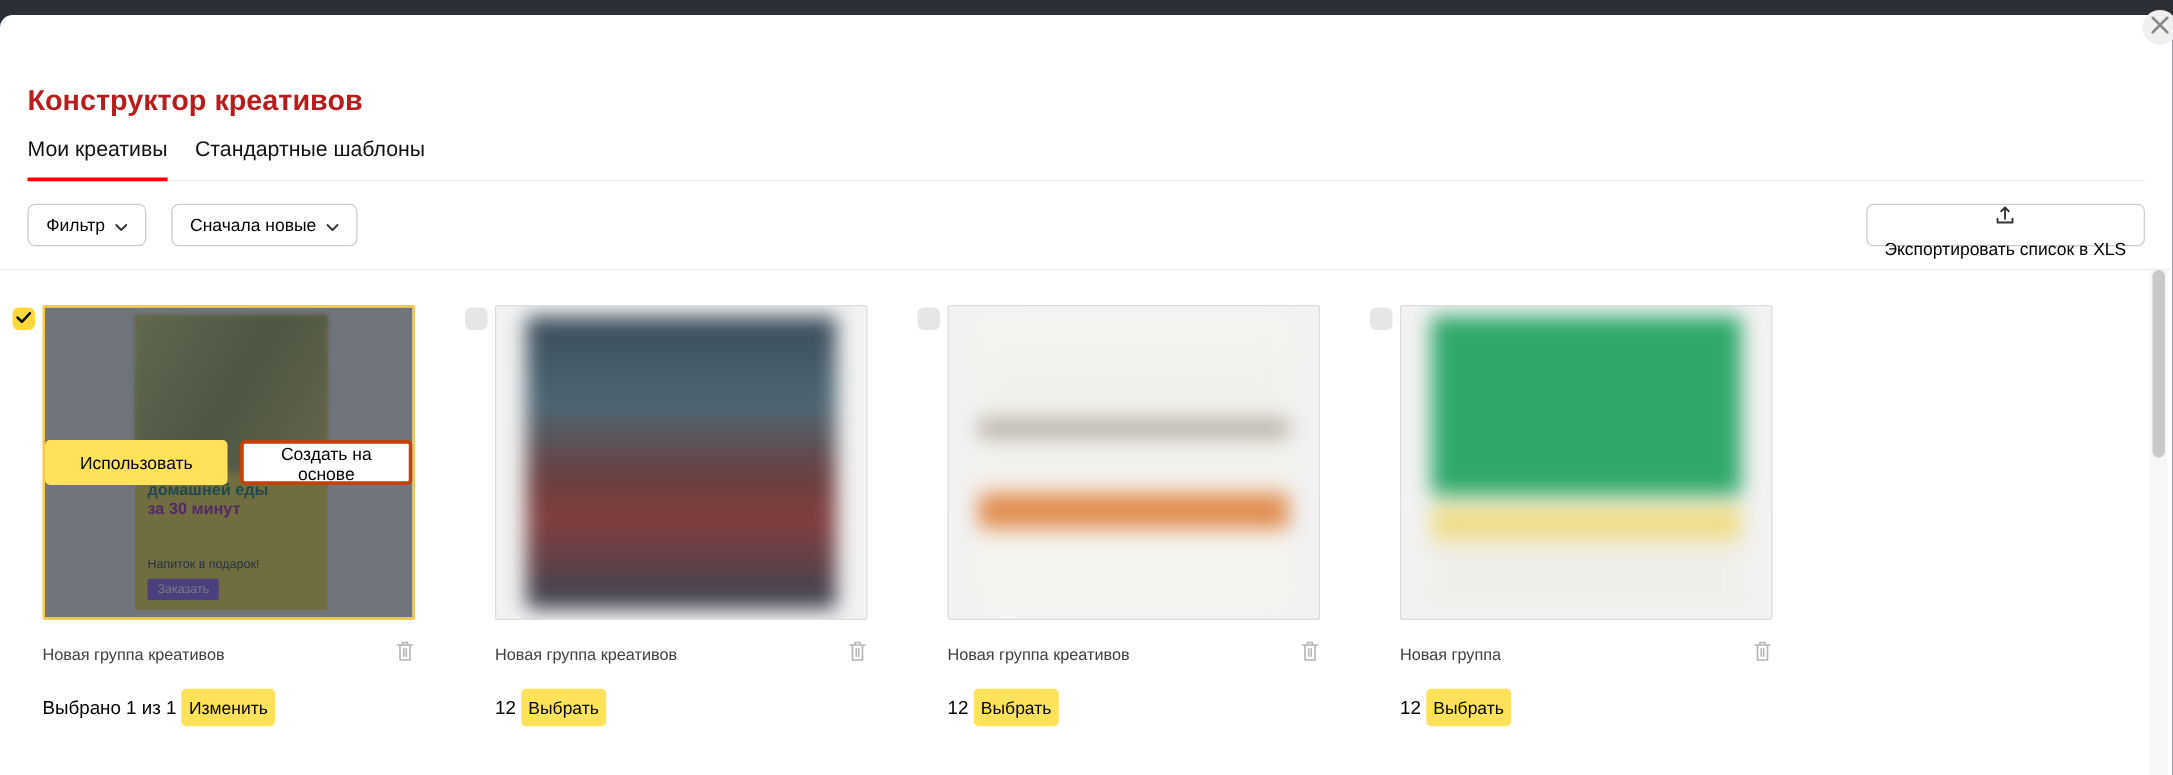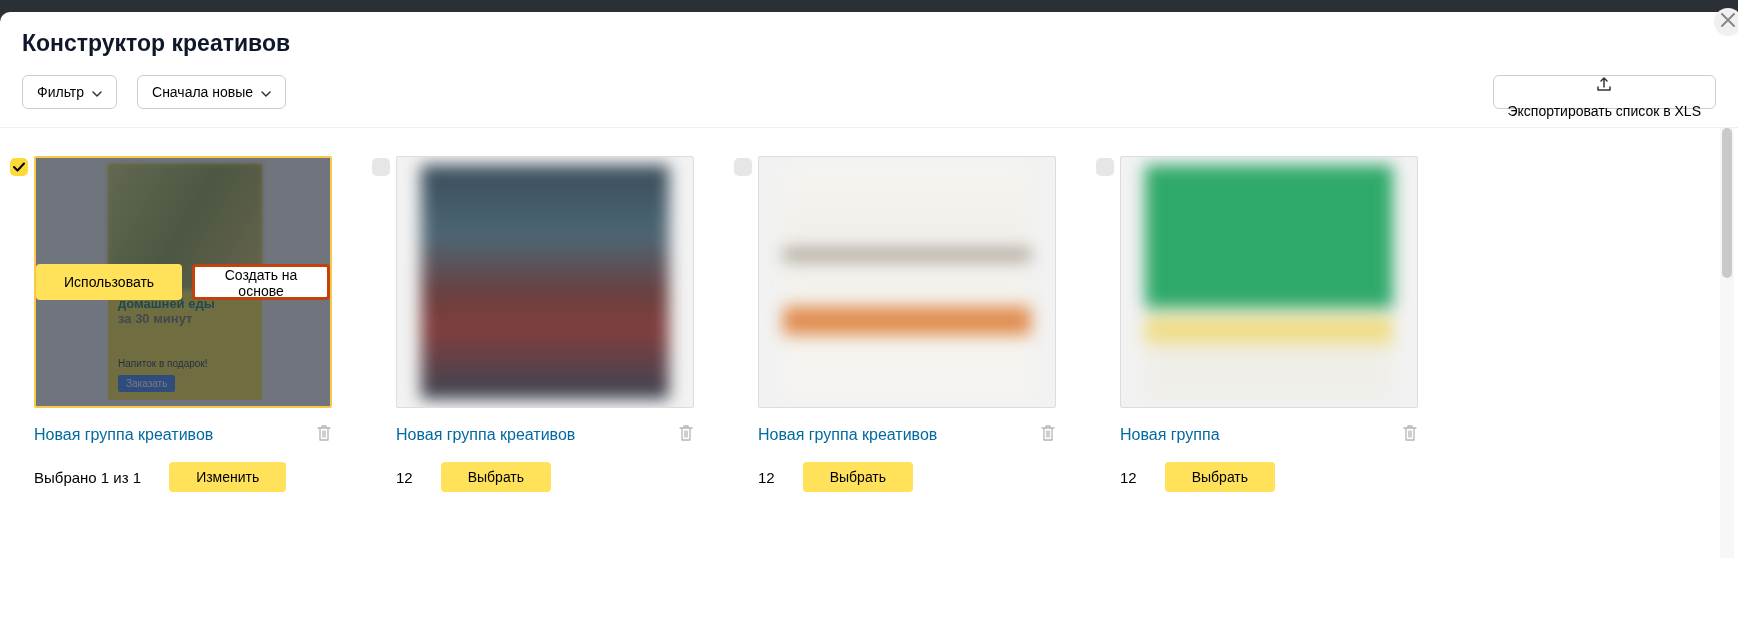--- a/index.html
+++ b/index.html
@@ -29,21 +29,22 @@
     color: #888;
   }
   .close-btn svg { width: 14px; height: 14px; }
 
   .modal-header {
     padding: 18px 22px 0 22px;
   }
   .modal-title {
     font-size: 23px;
     font-weight: 700;
-    color: #0f172a;
+    color: #b91c1c;
+    margin-top: 37px;
   }
 
   .tabs {
     display: flex;
     gap: 22px;
     margin-top: 16px;
     border-bottom: 1px solid #eee;
   }
   .tab {
     font-size: 17px;
@@ -149,50 +150,50 @@
   }
 
   
   .ad-mock {
     position:absolute; left:72px; top:6px; width:154px; bottom:6px;
     background:#f2e24c;
     display:flex; flex-direction:column;
   }
   .ad-mock .ph { flex:1; background:linear-gradient(120deg,#c9d27a,#8ea050,#d8c66c); filter:blur(2px);}
   .ad-mock .txt1 { font-size:13px; font-weight:700; color:#0f766e; padding:6px 10px 0; }
-  .ad-mock .txt2 { font-size:13px; font-weight:700; color:#737373; padding:0 10px 6px; }
+  .ad-mock .txt2 { font-size:13px; font-weight:700; color:#a21caf; padding:0 10px 6px; }
   .ad-mock .sub { font-size:10px; color:#1b2a4e; padding:2px 10px;margin-top:24px; }
-  .ad-mock .ord { display:inline-block; margin:4px 10px 8px; background:#3b82f6; color:#fff; font-size:10px; padding:3px 8px; border-radius:2px;}
+  .ad-mock .ord { display:inline-block; margin:4px 10px 8px; background:#8b5cf6; color:#fff; font-size:10px; padding:3px 8px; border-radius:2px;}
 
   
   .blur-thumb {
     position:absolute; left:24px; right:24px; top:8px; bottom:8px;
     filter: blur(8px);
     border-radius:2px;
   }
   .bt1 { background: linear-gradient(180deg,#3a4c5a 0%, #4c6674 30%, #6a3f3f 55%, #823e3e 70%, #3a4452 100%); }
   .bt2 { background: linear-gradient(180deg,#f5f4f0 0%, #efeee9 35%, #8c8070 38%, #efeee9 42%, #f5f4f0 58%, #e08a4a 63%, #e08a4a 70%, #f5f4f0 75%); }
   .bt3 { background: linear-gradient(180deg,#2fa96a 0%, #2fa96a 60%, #efeee9 62%, #efd86a 70%, #efeee9 80%); }
 
   .card-footer {
     display:flex; align-items:center; justify-content:space-between;
     margin-top: 16px;
   }
-  .card-title { font-size: 16px; color:#0369a1; }
+  .card-title { font-size: 13px; color:#404040; }
   .trash { color:#b5b5b5; cursor:pointer; }
   .trash svg { width:16px; height:18px; }
 
   .card-sub {
-    display:flex; align-items:center; gap:28px;
+    display:flex; align-items:center; gap:4px;
     margin-top: 16px;
     font-size: 15px;
   }
   .btn-yellow-sm {
     background:#ffe15a; border:none; border-radius:4px;
-    height:30px; padding:0 27px; font-size:14px; cursor:pointer;
+    height:30px; padding:0 6px; font-size:14px; cursor:pointer;
   }
 
   
   .vscroll {
     position:absolute; right:4px; top:0; bottom:0; width:14px;
     background:#f7f7f7;
   }
   .vscroll .thumb {
     position:absolute; left:2px; right:2px; top:0; height:150px;
     background:#c9c9c9; border-radius:6px;
@@ -209,20 +210,24 @@
     <span>
       <svg viewBox="0 0 14 14">
           <path d="M1 1 L13 13 M13 1 L1 13" stroke="#888" stroke-width="2" fill="none" stroke-linecap="round"></path>
         </svg>
     </span>
   </div>
 
   <div class="modal-header">
     <div class="modal-title">Конструктор креативов</div>
 
+    <div class="tabs">
+      <div class="tab active">Мои креативы</div>
+      <div class="tab">Стандартные шаблоны</div>
+    </div>
   </div>
 
   <div class="toolbar">
     <button class="btn-outline">
       <span>Фильтр</span>
       <span>
         <svg class="chev" viewBox="0 0 10 6">
             <path d="M1 1 L5 5 L9 1" stroke="#333" stroke-width="1.5" fill="none" stroke-linecap="round" stroke-linejoin="round"></path>
           </svg>
       </span>

